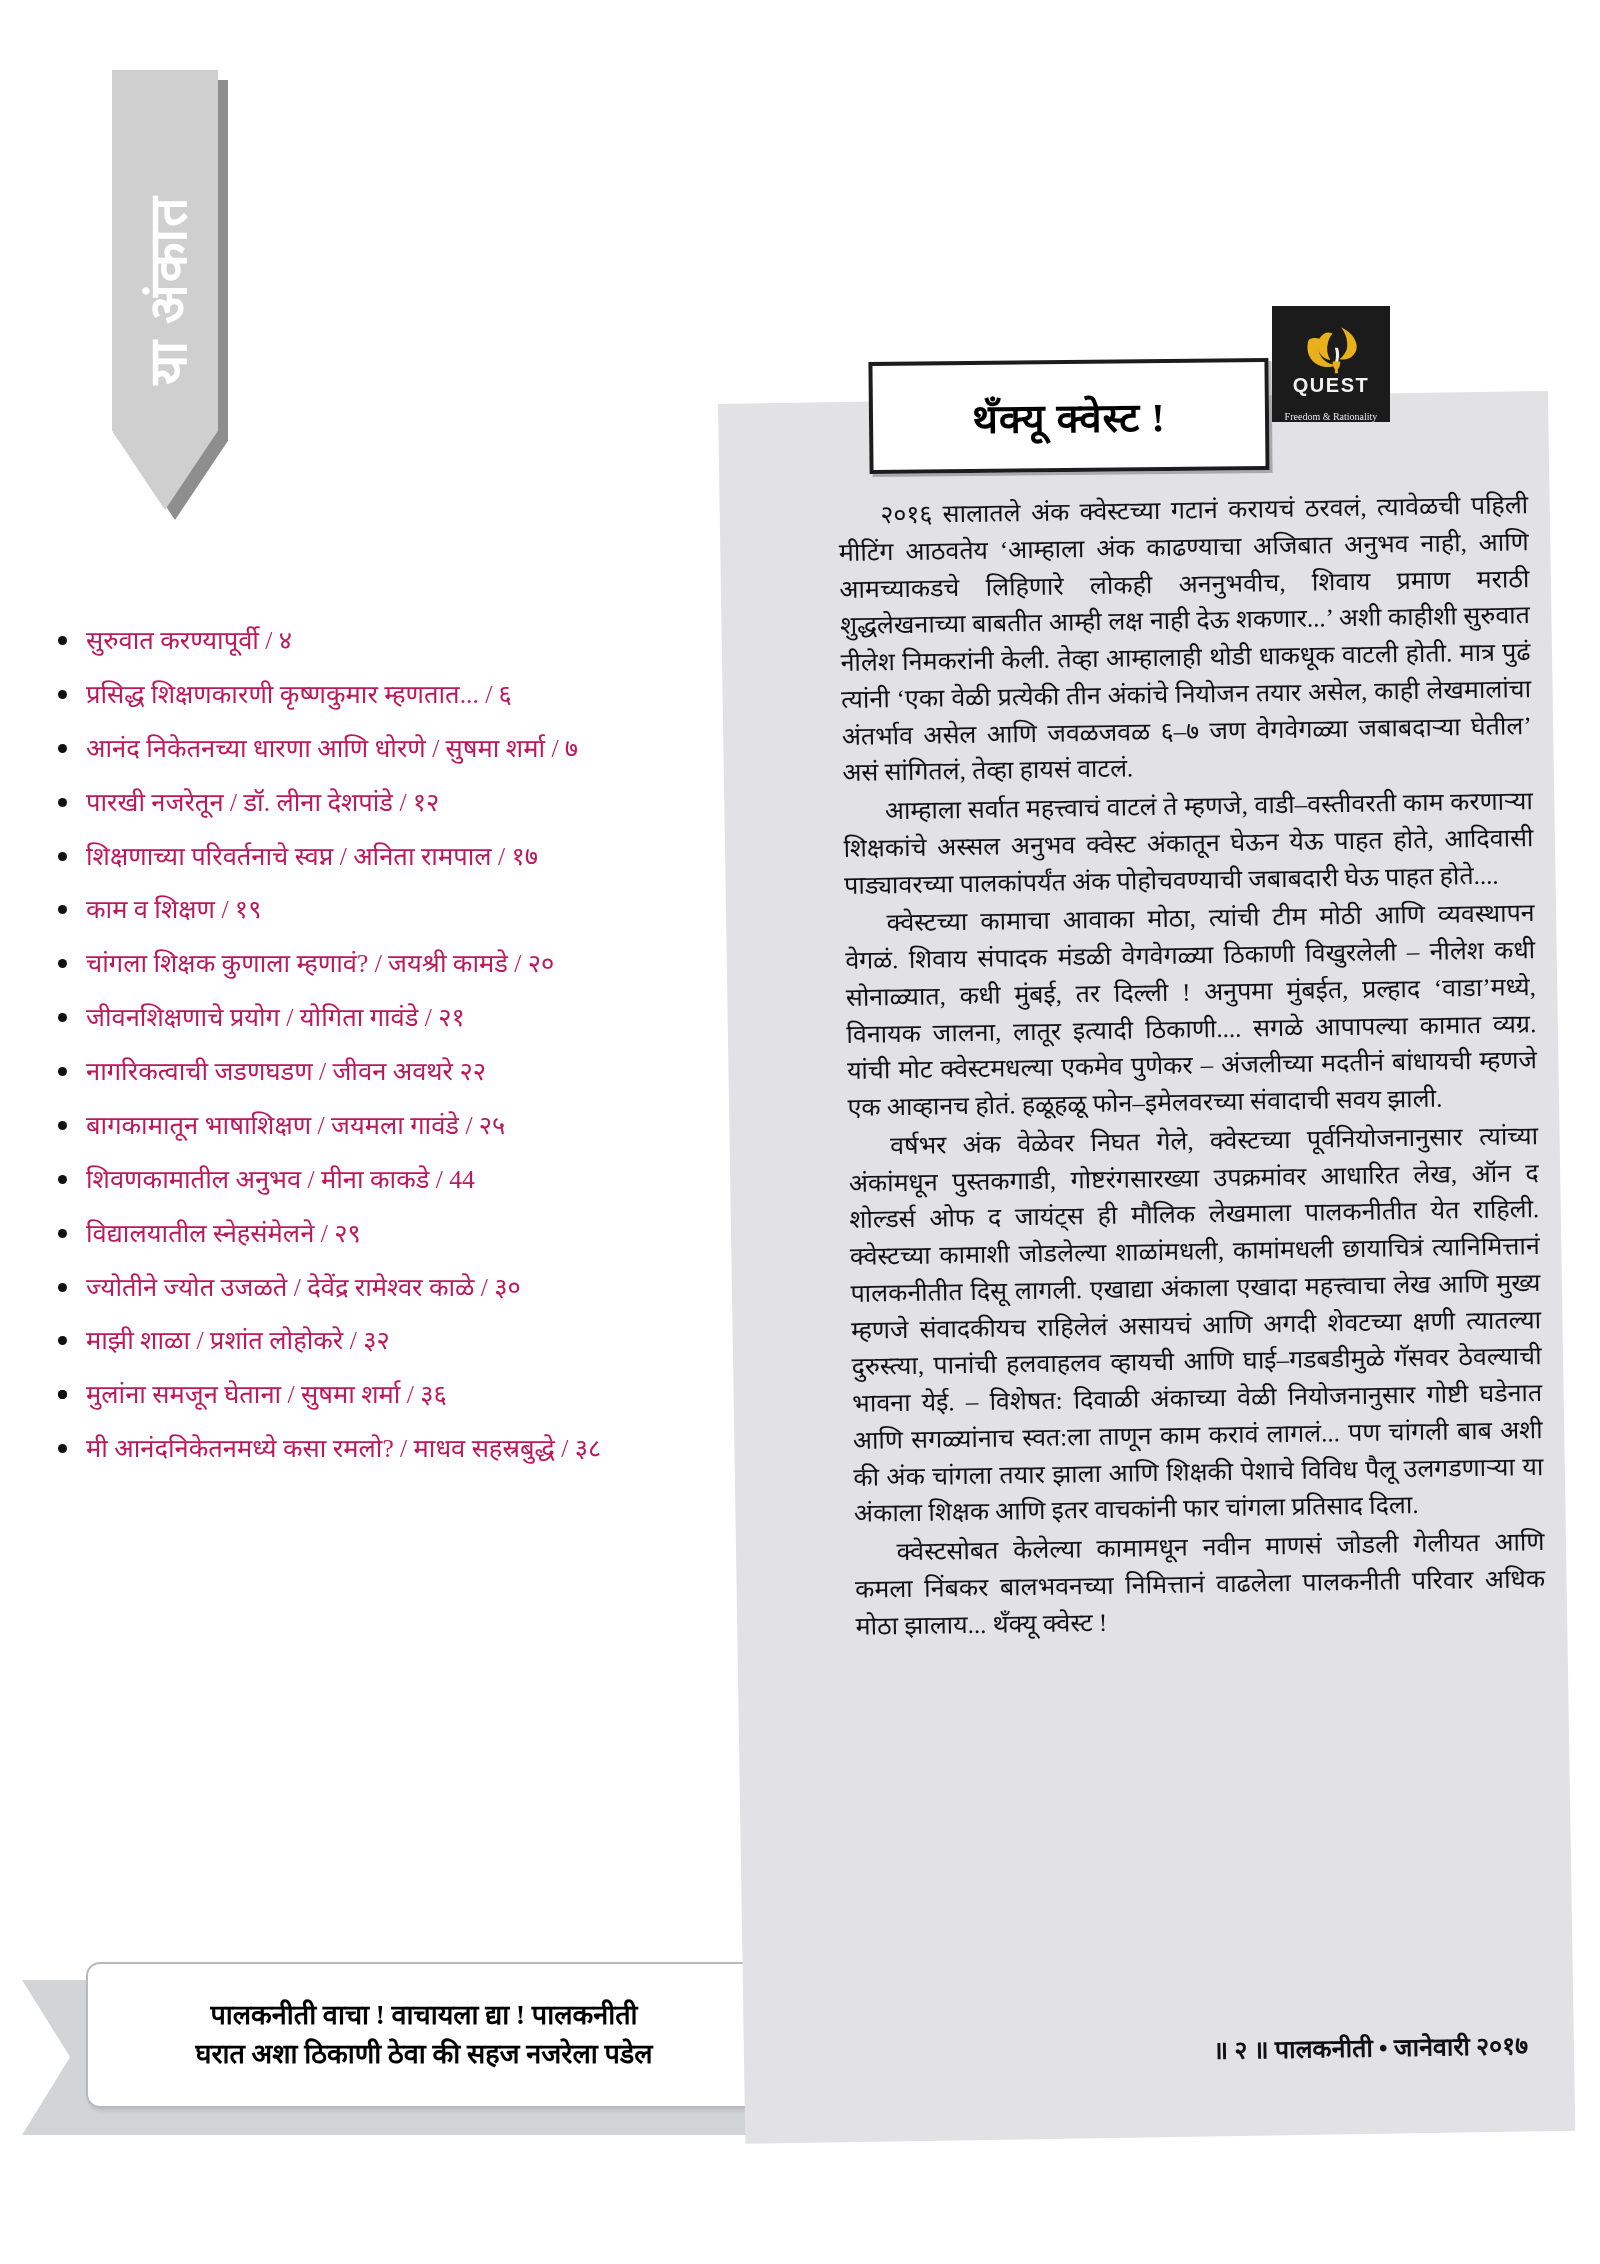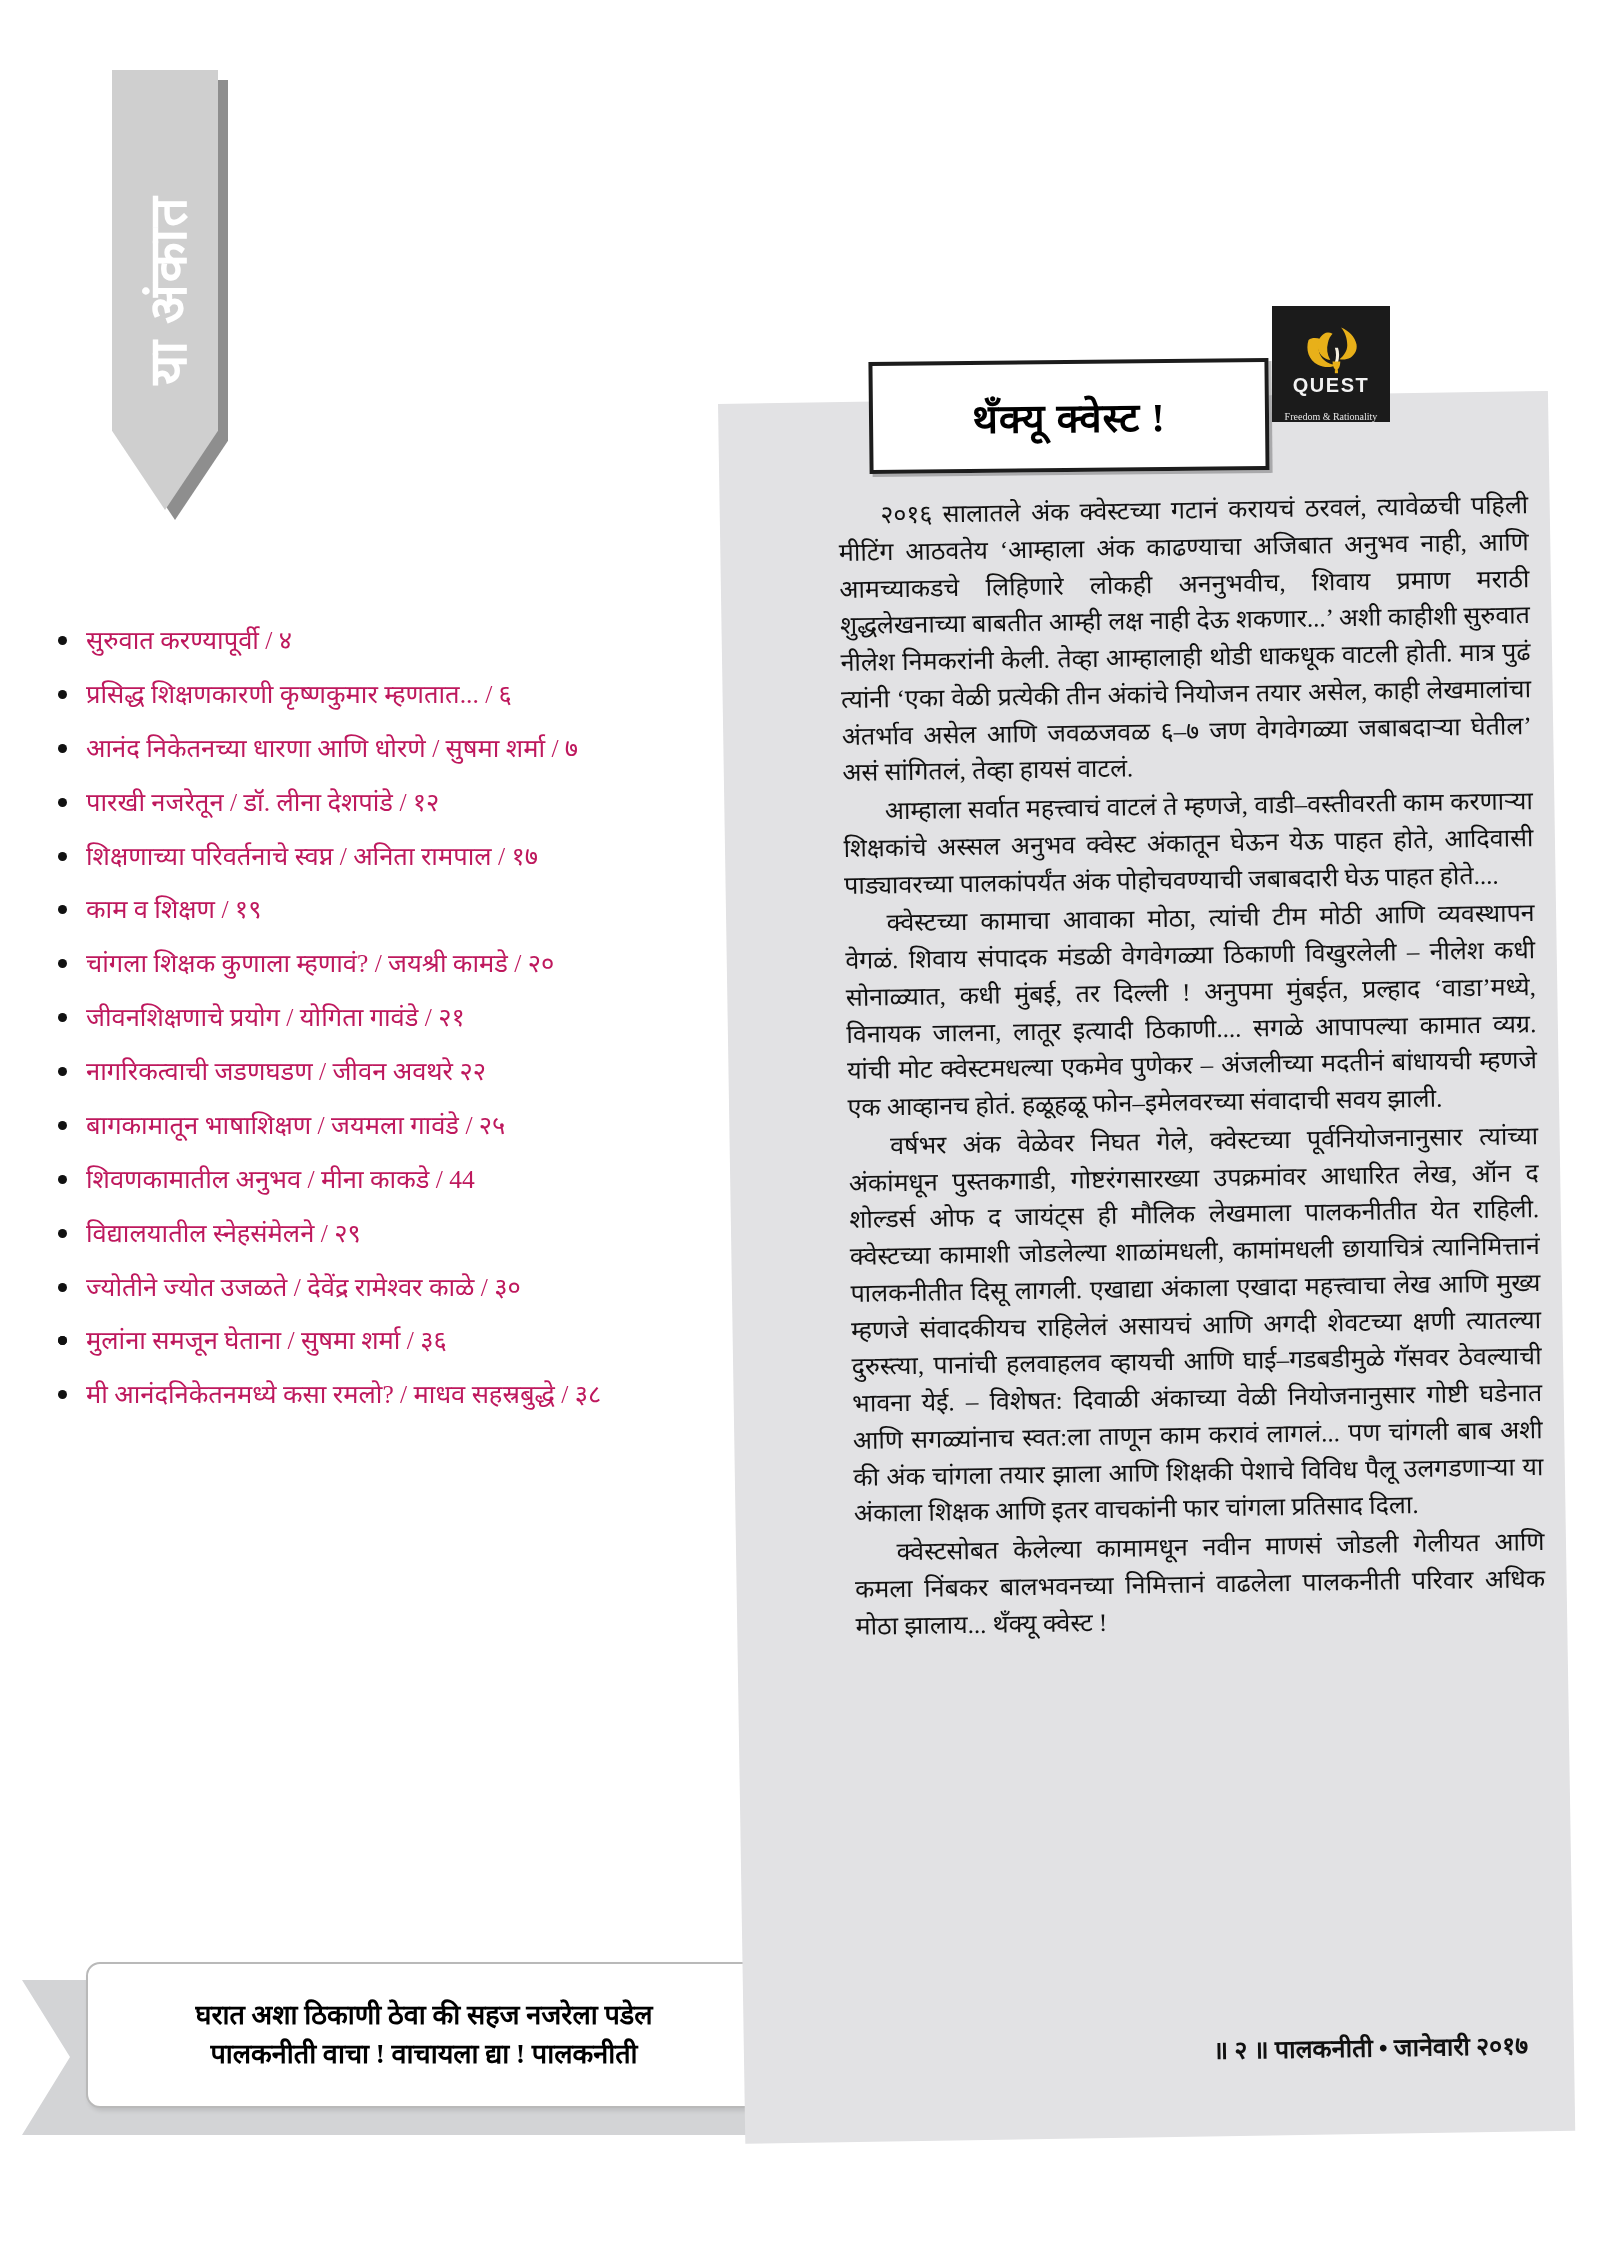--- a/index.html
+++ b/index.html
@@ -305,36 +305,40 @@
     <li class="toc-item">
       <span class="bullet"></span>
       <span>विद्यालयातील स्नेहसंमेलने / २९</span>
     </li>
     <li class="toc-item">
       <span class="bullet"></span>
       <span>ज्योतीने ज्योत उजळते / देवेंद्र रामेश्वर काळे / ३०</span>
     </li>
     <li class="toc-item">
       <span class="bullet"></span>
+      <span>माझी शाळा / प्रशांत लोहोकरे / ३२</span>
+    </li>
+    <li class="toc-item">
+      <span class="bullet"></span>
     </li>
     <li class="toc-item">
       <span class="bullet"></span>
       <span>मुलांना समजून घेताना / सुषमा शर्मा / ३६</span>
     </li>
     <li class="toc-item">
       <span class="bullet"></span>
       <span>मी आनंदनिकेतनमध्ये कसा रमलो? / माधव सहस्रबुद्धे / ३८</span>
     </li>
   </ul>
 
   <div id="promo-banner">
     <div class="arrow-backdrop"></div>
     <div class="promo-box">
+      <div class="promo-line">पालकनीती वाचा ! वाचायला द्या ! पालकनीती</div>
       <div class="promo-line">घरात अशा ठिकाणी ठेवा की सहज नजरेला पडेल</div>
-      <div class="promo-line">पालकनीती वाचा ! वाचायला द्या ! पालकनीती</div>
     </div>
   </div>
 
 </div>
 
 <div id="article-panel"></div>
 
 <div id="headline-box">
   <span class="headline-text">थँक्यू क्वेस्ट !</span>
 </div>

